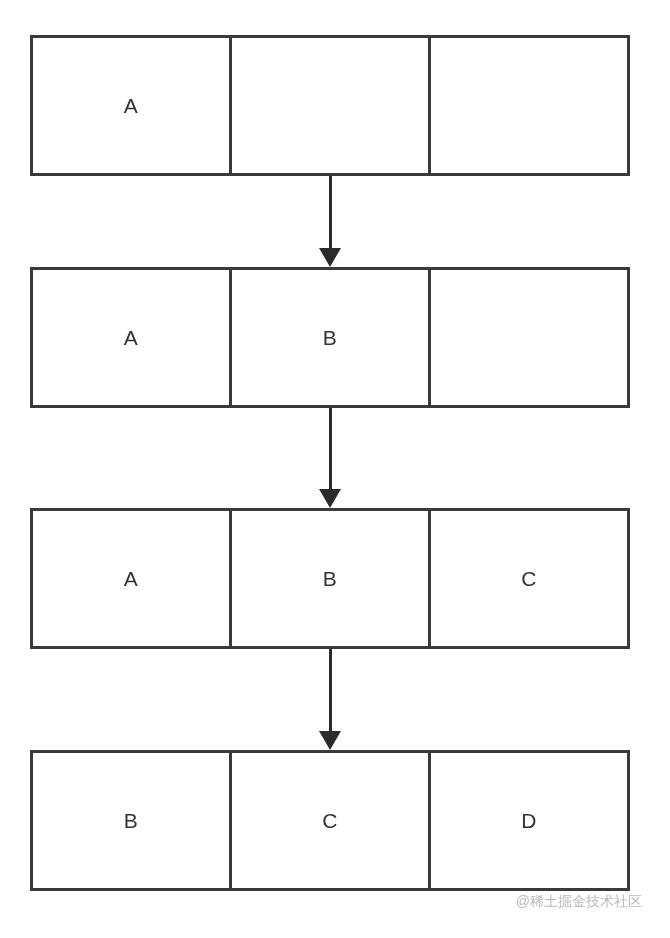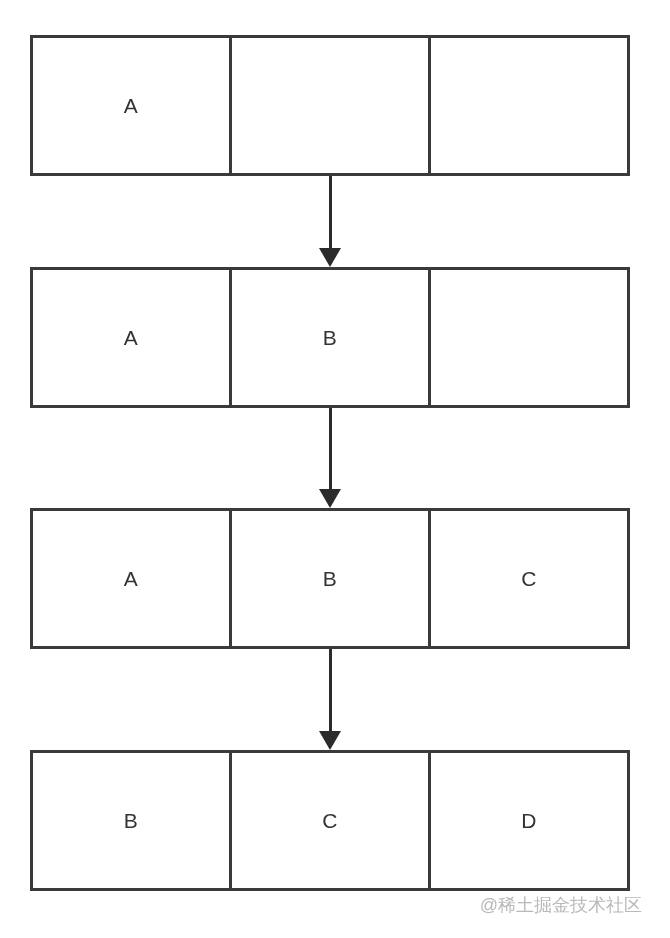--- a/index.html
+++ b/index.html
@@ -57,21 +57,21 @@
     width: 0;
     height: 0;
     border-left: 11px solid transparent;
     border-right: 11px solid transparent;
     border-top: 19px solid #2b2b2b;
   }
   .watermark {
     position: absolute;
     right: 28px;
     top: 893px;
-    font-size: 18px;
+    font-size: 14px;
     color: #b9b9b9;
     user-select: none;
   }
 </style>
 </head>
 <body>
 
 <div id="page">
 
   <div class="row" style="top:35px">

